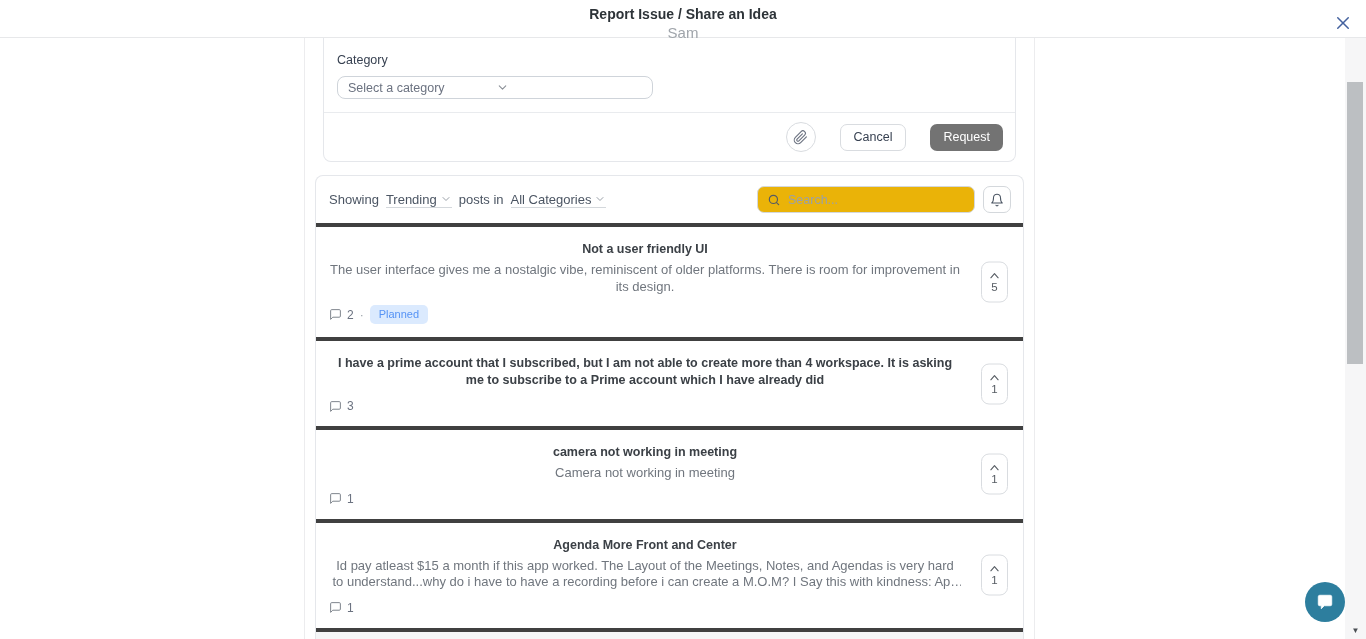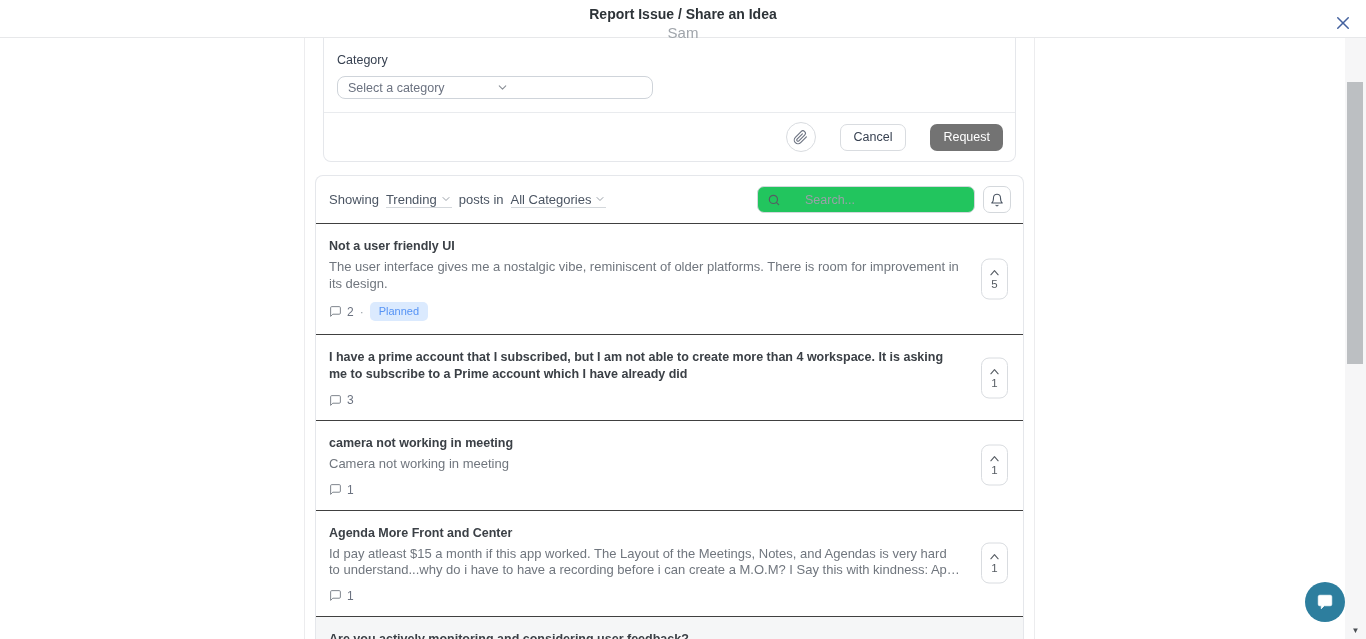--- a/index.html
+++ b/index.html
@@ -66,35 +66,35 @@
     border-radius: 8px 8px 0 0; background: #fff; overflow: hidden;
   }
   .filter-row { display: flex; align-items: center; padding: 10px 12px 10px 13px; font-size: 13px; color: #4b5563; }
   .filter-dd {
     display: inline-flex; align-items: center; gap: 3px; margin: 0 7px;
     padding-bottom: 0; border-bottom: 1px solid #d4d8dc; cursor: pointer; color: #4b5563;
   }
   .filter-right { margin-left: auto; display: flex; align-items: center; }
   .search-box {
     width: 218px; height: 27px; border: 1px solid #d4d8dc; border-radius: 7px;
-    display: flex; align-items: center; padding-left: 9px; gap: 24px; background: #22c55e;
+    display: flex; align-items: center; padding-left: 9px; gap: 7px; background: #eab308;
   }
   .search-box input {
     border: none; outline: none; flex: 1; font-size: 12.5px; font-family: inherit;
     color: #374151; background: transparent; min-width: 0;
   }
   .search-box input::placeholder { color: #9aa0a8; }
   .bell-btn {
     width: 28px; height: 27px; margin-left: 8px; border: 1px solid #d4d8dc;
     border-radius: 7px; background: #fff; cursor: pointer;
     display: flex; align-items: center; justify-content: center; color: #4b5563;
   }
 
   
-  .post-row { position: relative; padding: 14px 62px 13px 13px; border-top: 1px solid #404040; min-height: 76px; }
+  .post-row { position: relative; padding: 14px 62px 13px 13px; border-top: 4px solid #404040; min-height: 76px; text-align: center; }
   .post-row:last-child { background: #f5f6f7; border-bottom: 1px solid #e9ebee; }
   .post-title { font-size: 12.5px; font-weight: bold; color: #3b4046; line-height: 17px; max-width: 640px; }
   .post-desc {
     font-size: 13px; color: #70767e; line-height: 16.5px; margin-top: 4px; max-width: 655px;
     display: -webkit-box; -webkit-line-clamp: 2; -webkit-box-orient: vertical; overflow: hidden;
   }
   .post-meta { display: flex; align-items: center; gap: 6px; margin-top: 10px; font-size: 12px; color: #6b7280; }
   .comment-group { display: inline-flex; align-items: center; gap: 5px; cursor: pointer; }
   .meta-dot { color: #9aa0a8; }
   .status-badge {

